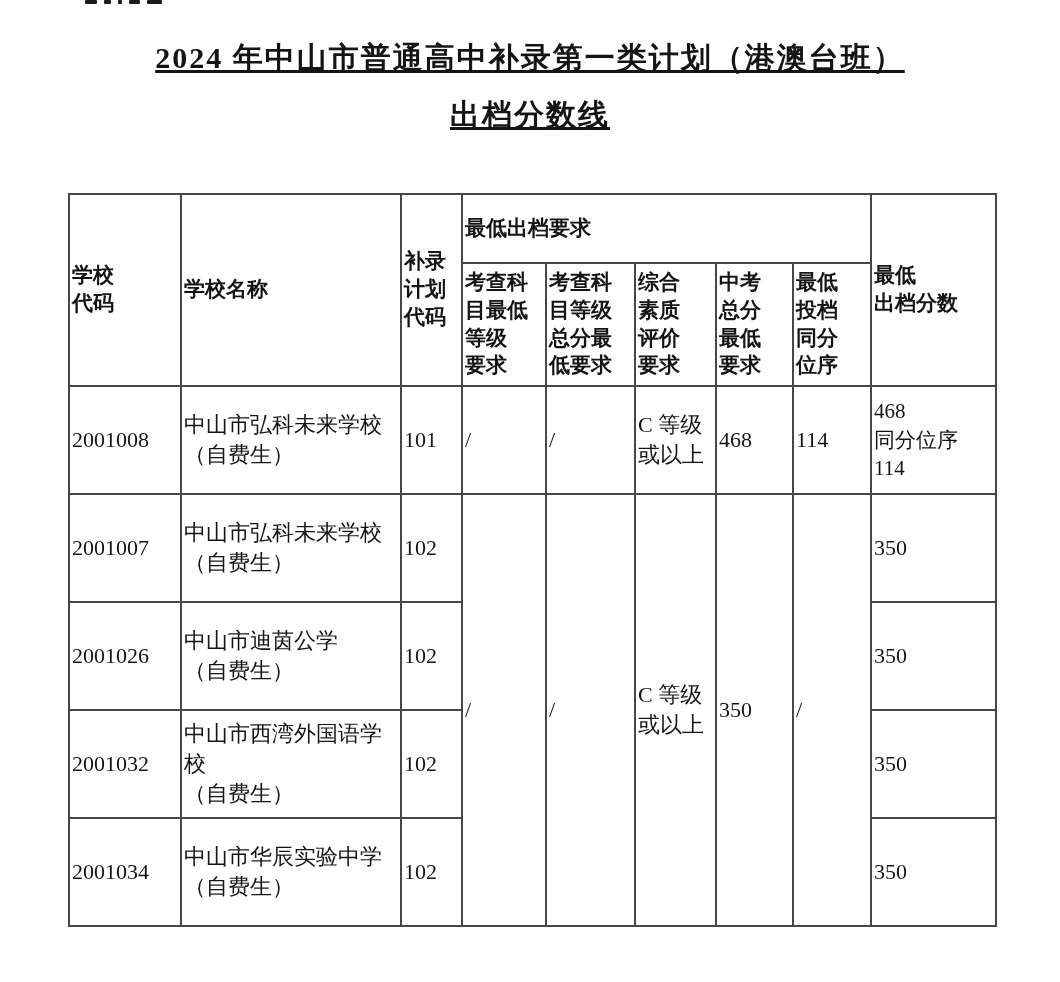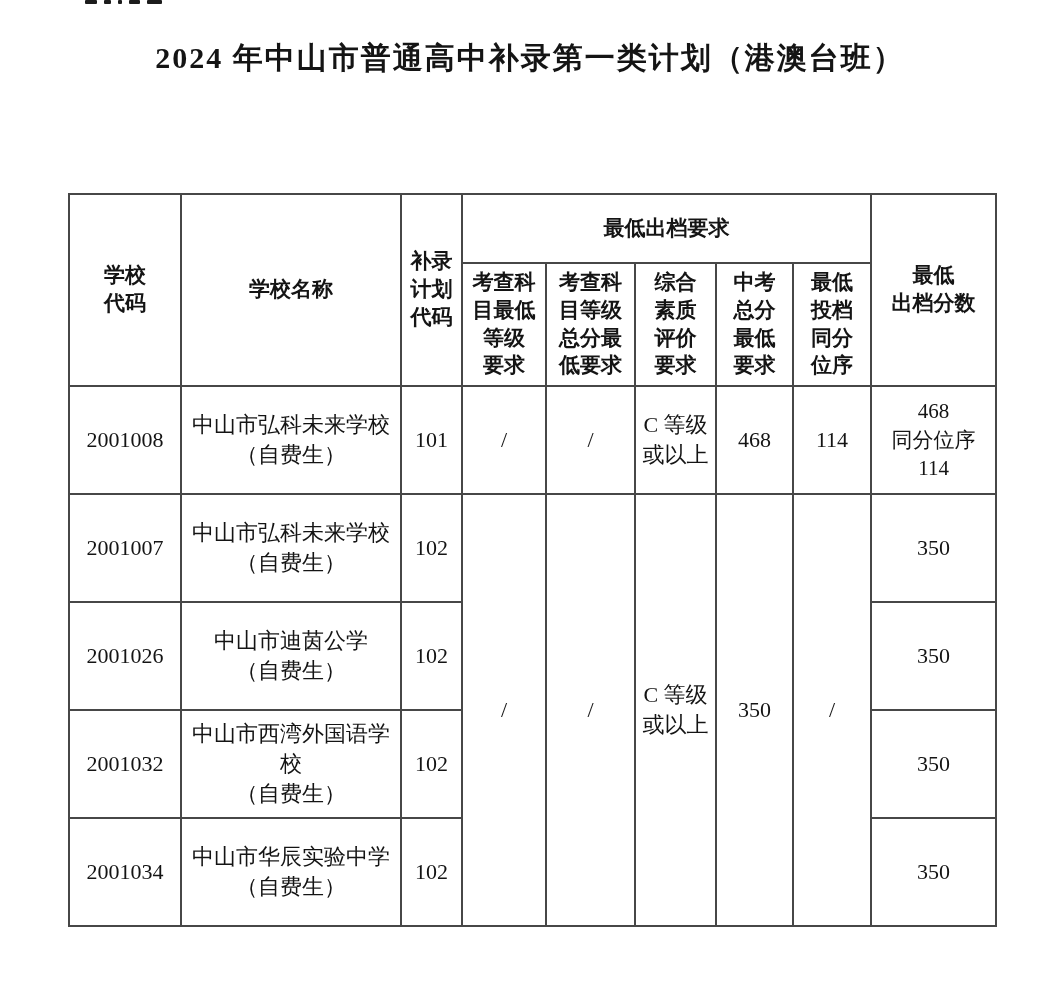--- a/index.html
+++ b/index.html
@@ -32,20 +32,21 @@
   }
   .m1 { width: 12px; } .m2 { width: 7px; } .m3 { width: 4px; }
   .m4 { width: 11px; } .m5 { width: 15px; }
 
   .title-block {
     position: absolute;
     top: 40px;
     left: 0;
     width: 1060px;
     text-align: center;
+    text-decoration: underline;
   }
   .title-line1 {
     font-size: 30px;
     font-weight: 700;
     letter-spacing: 2px;
     line-height: 1.2;
   }
   .title-line2 {
     margin-top: 21px;
     font-size: 30px;
@@ -57,21 +58,21 @@
   table.score-table {
     position: absolute;
     left: 68px;
     top: 193px;
     width: 927px;
     border-collapse: collapse;
     table-layout: fixed;
   }
   .score-table th, .score-table td {
     border: 2px solid #474747;
-    text-align: center;
+    text-align: left;
     vertical-align: middle;
     white-space: pre-line;
     padding: 0 2px;
     overflow: hidden;
     margin-left: 12px;
   }
   .score-table th {
     font-size: 21px;
     font-weight: 700;
     line-height: 1.32;
@@ -92,20 +93,21 @@
 <div class="clipped-fragment">
   <i class="m1"></i>
     <i class="m2"></i>
     <i class="m3"></i>
     <i class="m4"></i>
     <i class="m5"></i>
 </div>
 
 <div class="title-block">
   <div class="title-line1">2024 年中山市普通高中补录第一类计划（港澳台班）</div>
+  <div class="title-line2">出档分数线</div>
 </div>
 
 <table class="score-table">
   <colgroup>
     <col style="width:112px">
     <col style="width:220px">
     <col style="width:61px">
     <col style="width:84px">
     <col style="width:89px">
     <col style="width:81px">

